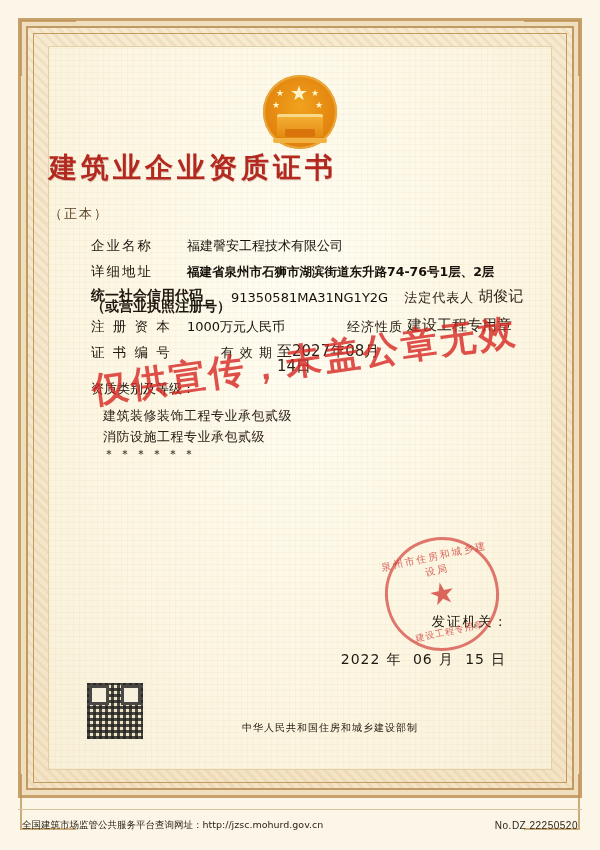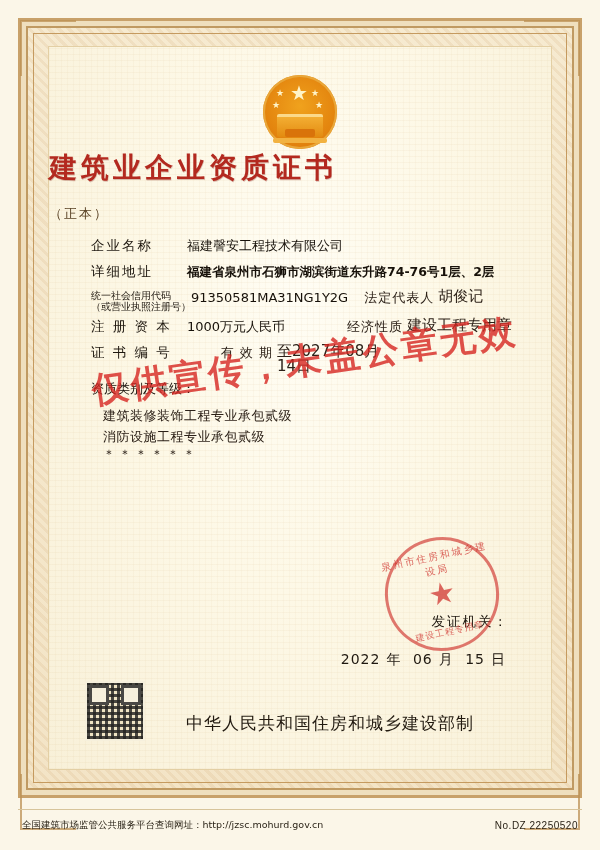--- a/index.html
+++ b/index.html
@@ -169,24 +169,25 @@
     min-height: 20px;
   }
   .label {
     flex: 0 0 96px;
     font-size: 13.5px;
     letter-spacing: 2px;
     color: #1f1810;
     white-space: nowrap;
   }
   .label.small {
-    font-size: 10px;
+    font-size: 14px;
     letter-spacing: 0;
     line-height: 11px;
     padding-top: 1px;
+    font-weight: bold;
   }
   .value {
     flex: 1;
     font-size: 13px;
     line-height: 17px;
     color: #17110a;
     border-bottom: 0px;
   }
   .value.thin { font-size: 12.5px; font-weight: bold; }
   .row.two .label2 {
@@ -291,21 +292,21 @@
     letter-spacing: 1px;
   }
 
   
   .ministry {
     position: absolute;
     left: 0; right: 0;
     bottom: 34px;
     text-align: center;
     font-family: "DejaVu Sans", sans-serif;
-    font-size: 17px;
+    font-size: 10px;
     letter-spacing: 1px;
     color: #221a10;
     padding-left: 60px;
   }
 
   
   .qr {
     position: absolute;
     left: 36px;
     bottom: 28px;

